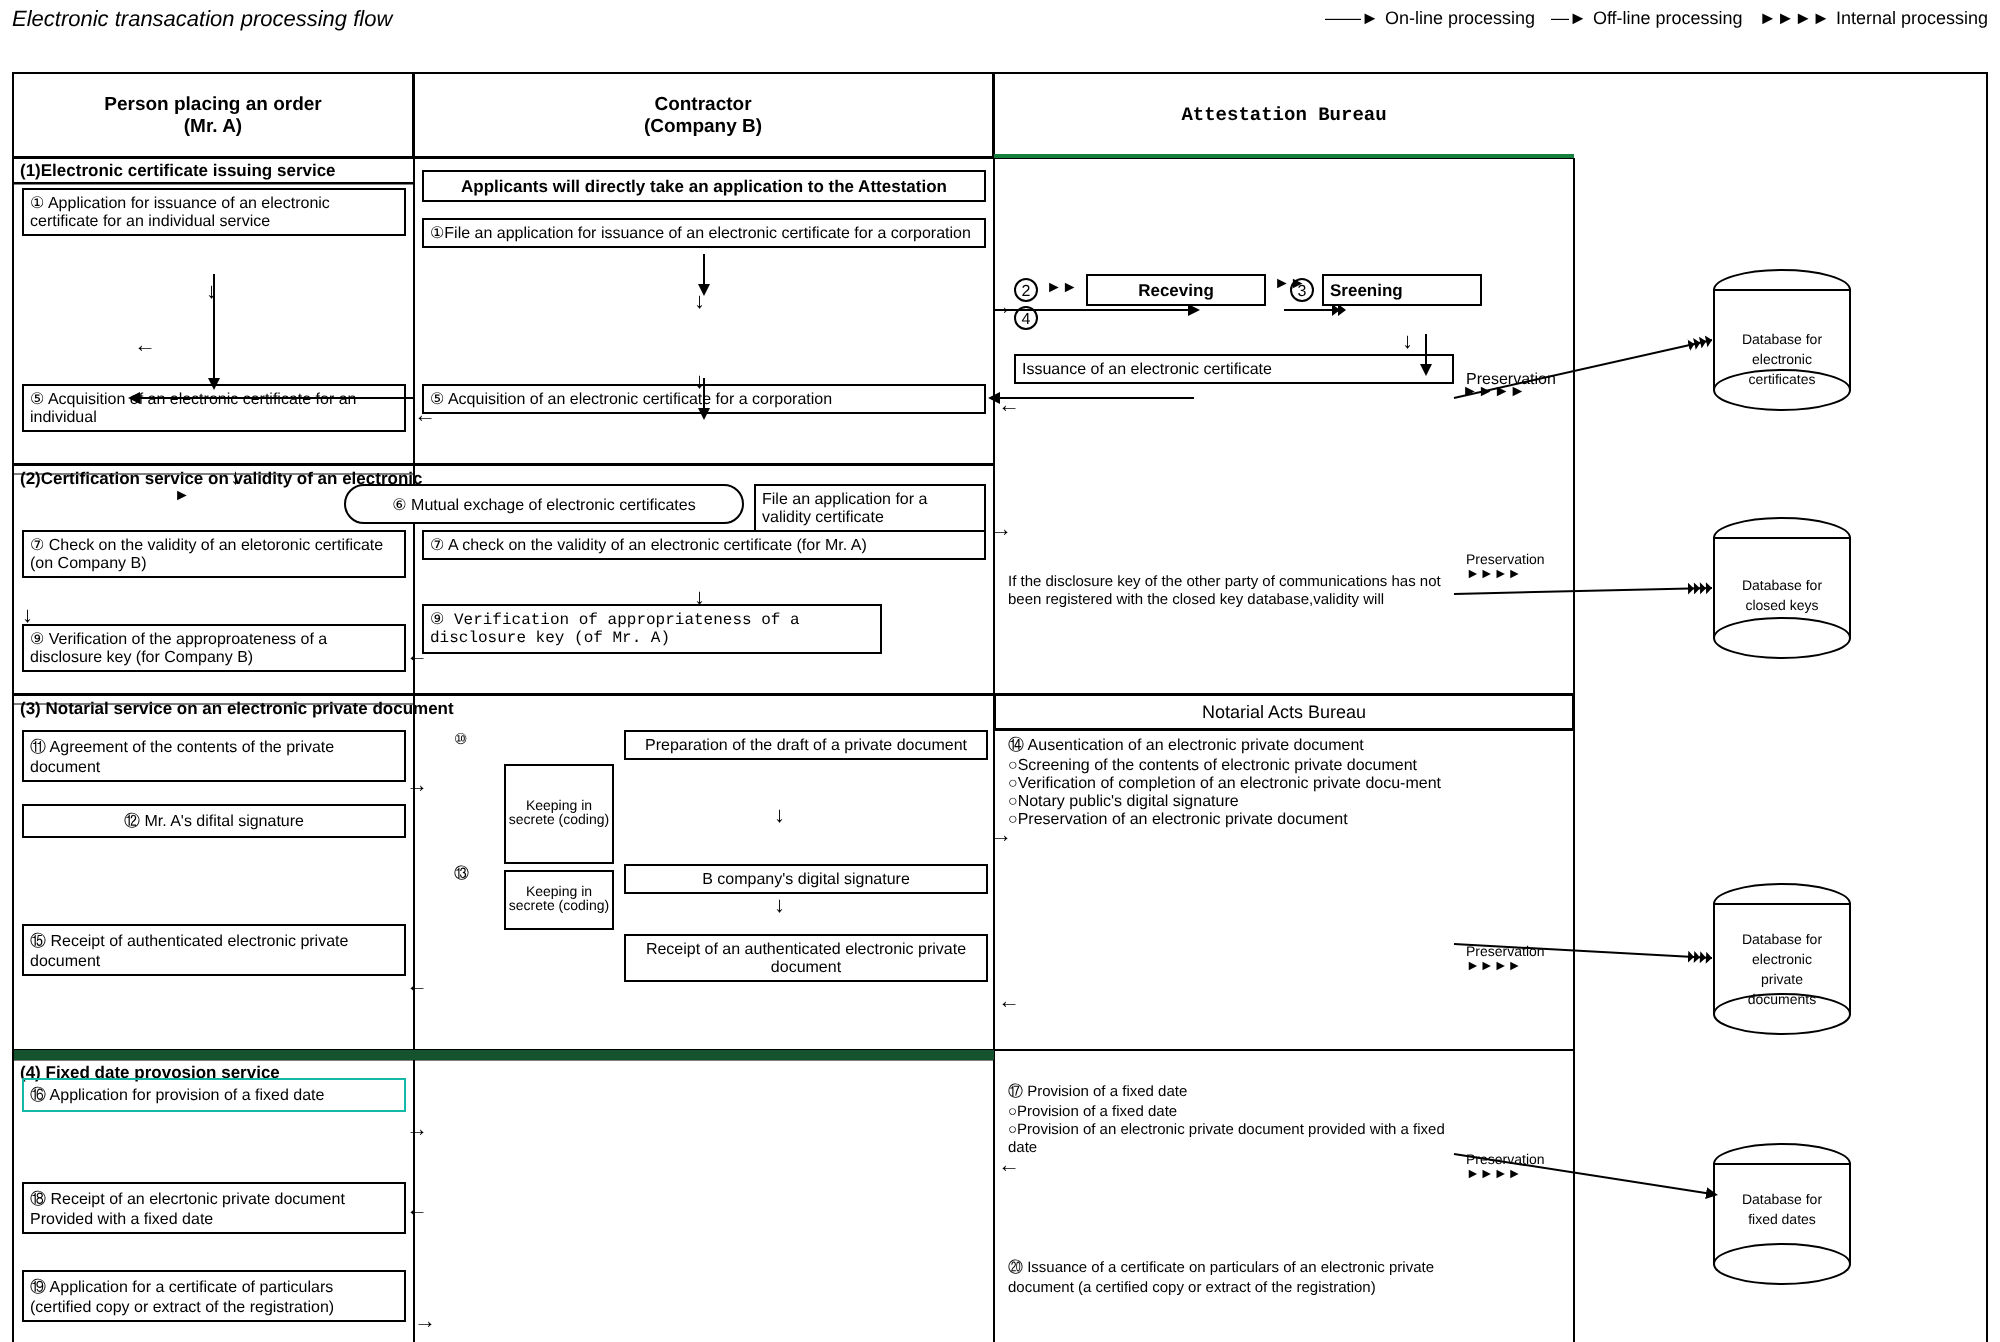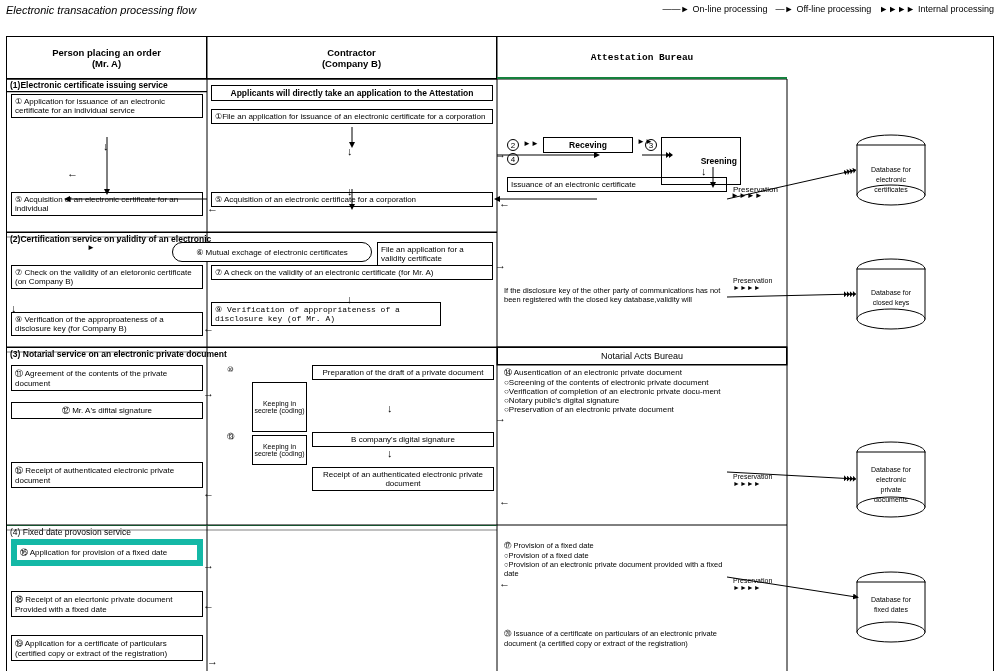--- a/index.html
+++ b/index.html
@@ -203,21 +203,21 @@
 
     <div style="position:absolute;top:102px;left:500px;font-size:8px;width:12px;height:12px;border:1px solid #000;border-radius:50%;display:flex;align-items:center;justify-content:center;">2</div>
     <div style="position:absolute;top:102px;left:516px;font-size:8px;">►►</div>
 
     <div style="position:absolute;top:100px;left:536px;width:90px;border:1px solid #000;padding:2px 3px;font-size:8.5px;font-weight:bold;text-align:center;">Receving</div>
 
     <div style="position:absolute;top:100px;left:630px;font-size:8px;">►► </div>
 
     <div style="position:absolute;top:102px;left:638px;font-size:8px;width:12px;height:12px;border:1px solid #000;border-radius:50%;display:flex;align-items:center;justify-content:center;">3</div>
 
-    <div style="position:absolute;top:100px;left:654px;width:80px;border:1px solid #000;padding:18px 3px;font-size:8.5px;font-weight:bold;text-align:right;">Sreening</div>
+    <div style="position:absolute;top:100px;left:654px;width:80px;border:1px solid #000;padding:2px 3px;font-size:8.5px;font-weight:bold;text-align:left;">Sreening</div>
 
     <div style="position:absolute;top:116px;left:500px;font-size:8px;width:12px;height:12px;border:1px solid #000;border-radius:50%;display:flex;align-items:center;justify-content:center;">4</div>
     <div style="position:absolute;top:128px;left:694px;font-size:11px;">↓</div>
 
     <div style="position:absolute;top:140px;left:500px;width:220px;border:1px solid #000;padding:2px 3px;font-size:8px;">
       Issuance of an electronic certificate
     </div>
 
     <div style="position:absolute;top:148px;left:726px;font-size:8px;">Preservation</div>
     <div style="position:absolute;top:154px;left:724px;font-size:8px;">►►►►</div>
@@ -310,25 +310,25 @@
       ○Notary public's digital signature<br>
       ○Preservation of an electronic private document
     </div>
     <div style="position:absolute;top:436px;left:726px;font-size:7px;">Preservation<br>►►►► </div>
 
     <div style="position:absolute;top:350px;left:196px;font-size:11px;">→</div>
     <div style="position:absolute;top:365px;left:380px;font-size:11px;">↓</div>
     <div style="position:absolute;top:410px;left:380px;font-size:11px;">↓</div>
     <div style="position:absolute;top:375px;left:488px;font-size:11px;">→</div>
 
-    <div style="position:absolute;top:488px;left:0;width:490px;border-top:1px solid #14532d;font-size:8.5px;font-weight:normal;padding:1px 3px;">
+    <div style="position:absolute;top:488px;left:0;width:490px;border-top:5px solid #14532d;font-size:8.5px;font-weight:bold;padding:1px 3px;">
       (4) Fixed date provosion service
     </div>
 
-    <div style="position:absolute;top:502px;left:4px;width:192px;border:6px solid #14b8a6;padding:2px 3px;font-size:8px;">
+    <div style="position:absolute;top:502px;left:4px;width:192px;border:1px solid #14b8a6;padding:2px 3px;font-size:8px;">
       ⑯ Application for provision of a fixed date
     </div>
     <div style="position:absolute;top:522px;left:196px;font-size:11px;">→</div>
 
     <div style="position:absolute;top:554px;left:4px;width:192px;border:1px solid #000;padding:2px 3px;font-size:8px;">
       ⑱ Receipt of an elecrtonic private document Provided with a fixed date
     </div>
     <div style="position:absolute;top:562px;left:196px;font-size:11px;">←</div>
 
     <div style="position:absolute;top:598px;left:4px;width:192px;border:1px solid #000;padding:2px 3px;font-size:8px;">

